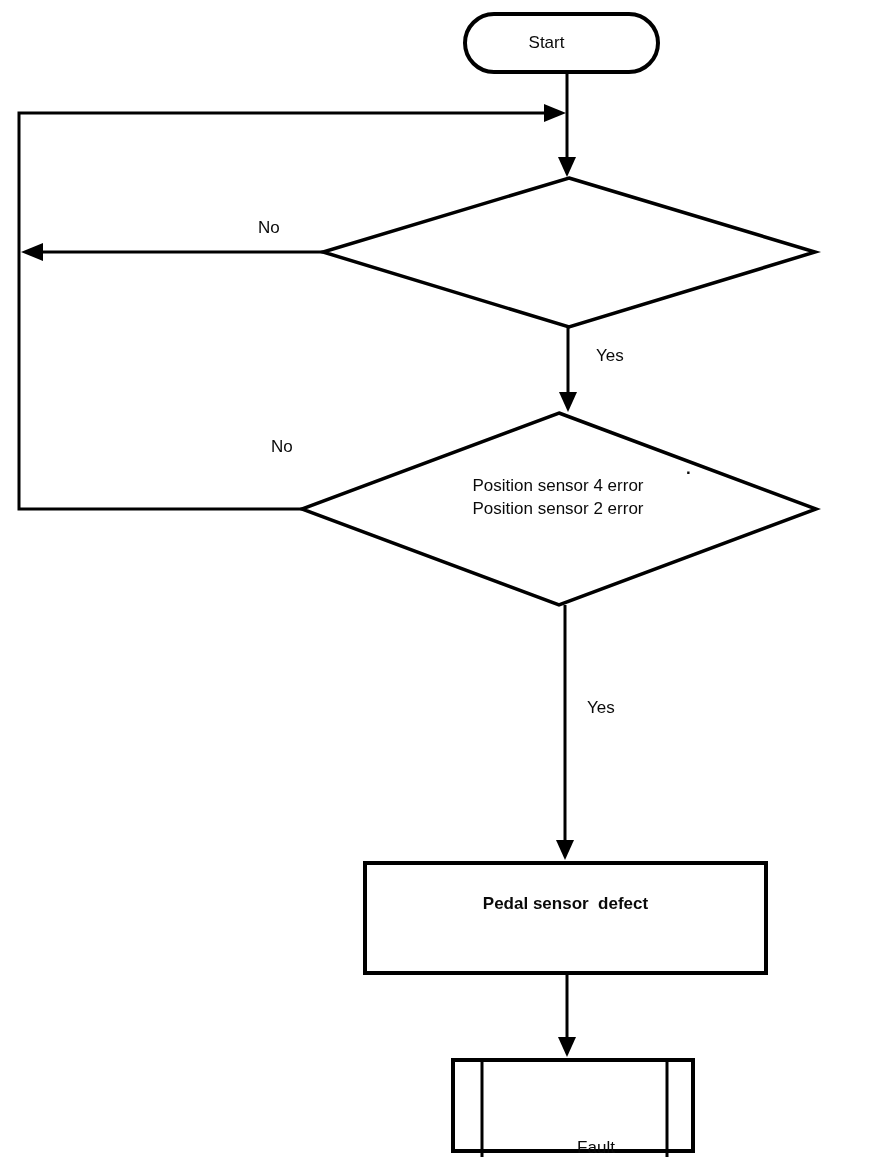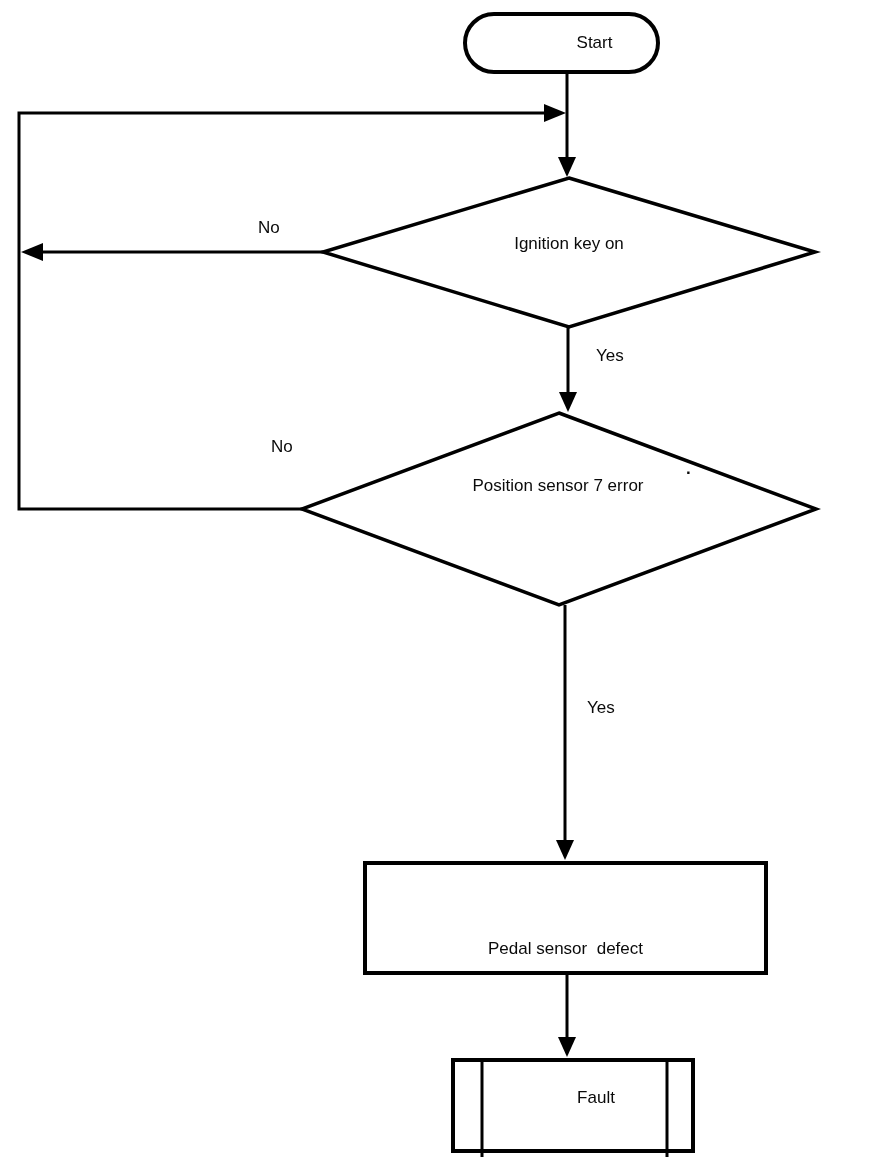--- a/index.html
+++ b/index.html
@@ -82,31 +82,31 @@
     <line class="line-stroke" stroke-width="3" x1="567" y1="975" x2="567" y2="1040"></line>
     <polygon class="arrowhead-fill" points="567,1057 558,1037 576,1037"></polygon>
 
     <rect class="shape-stroke" stroke-width="4" x="453" y="1060" width="240" height="91"></rect>
     <line class="line-stroke" stroke-width="3" x1="482" y1="1059" x2="482" y2="1157"></line>
     <line class="line-stroke" stroke-width="3" x1="667" y1="1059" x2="667" y2="1157"></line>
 
     <rect class="shape-stroke" stroke-width="4" x="465" y="14" width="193" height="58" rx="29" ry="29"></rect>
   </svg>
 
-  <div class="node-label centered" style="left:465px; top:32px; width:163px;padding-left:48px;">Start</div>
+  <div class="node-label centered" style="left:465px; top:32px; width:163px;">Start</div>
 
-  <div class="node-label centered" style="left:469px; top:233px; width:200px;">Ignition key on</div>
 
   <div class="node-label centered multiline" style="left:447px; top:474px; width:222px;">
-    <span>Position sensor 7 error</span>
+    <span>Position sensor 4 error</span>
+    <span>Position sensor 2 error</span>
   </div>
 
-  <div class="node-label centered preserve-space" style="left:365px; top:938px; width:401px;">Pedal sensor  defect</div>
+  <div class="node-label centered preserve-space" style="left:365px; top:893px; width:401px;font-weight:bold;">Pedal sensor  defect</div>
 
-  <div class="node-label centered multiline" style="left:483px; top:1086px; width:184px;padding-left:21px;">
+  <div class="node-label centered multiline" style="left:483px; top:1136px; width:184px;padding-left:21px;">
     <span>Fault</span>
   </div>
 
   <div class="edge-label" style="left:258px; top:217px;">No</div>
 
   <div class="edge-label" style="left:596px; top:345px;">Yes</div>
 
   <div class="edge-label" style="left:271px; top:436px;">No</div>
 
   <div class="edge-label" style="left:587px; top:697px;">Yes</div>

